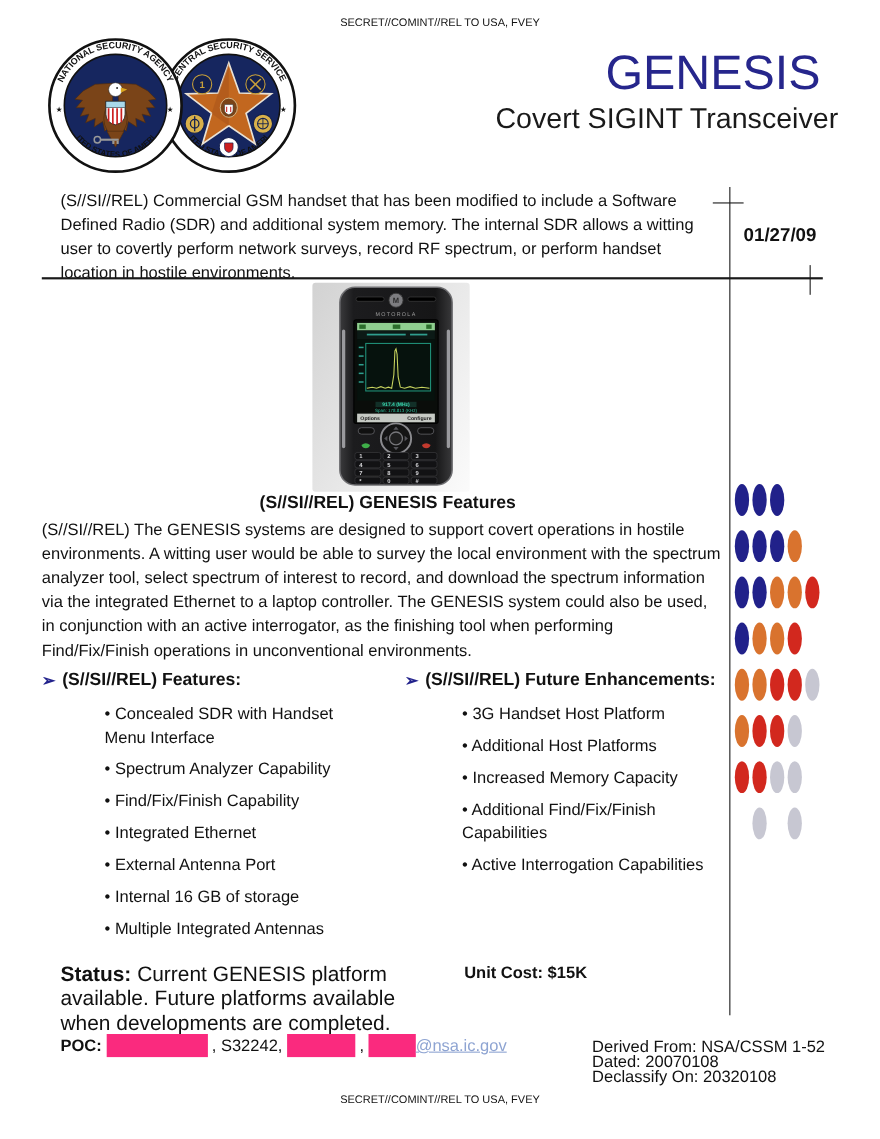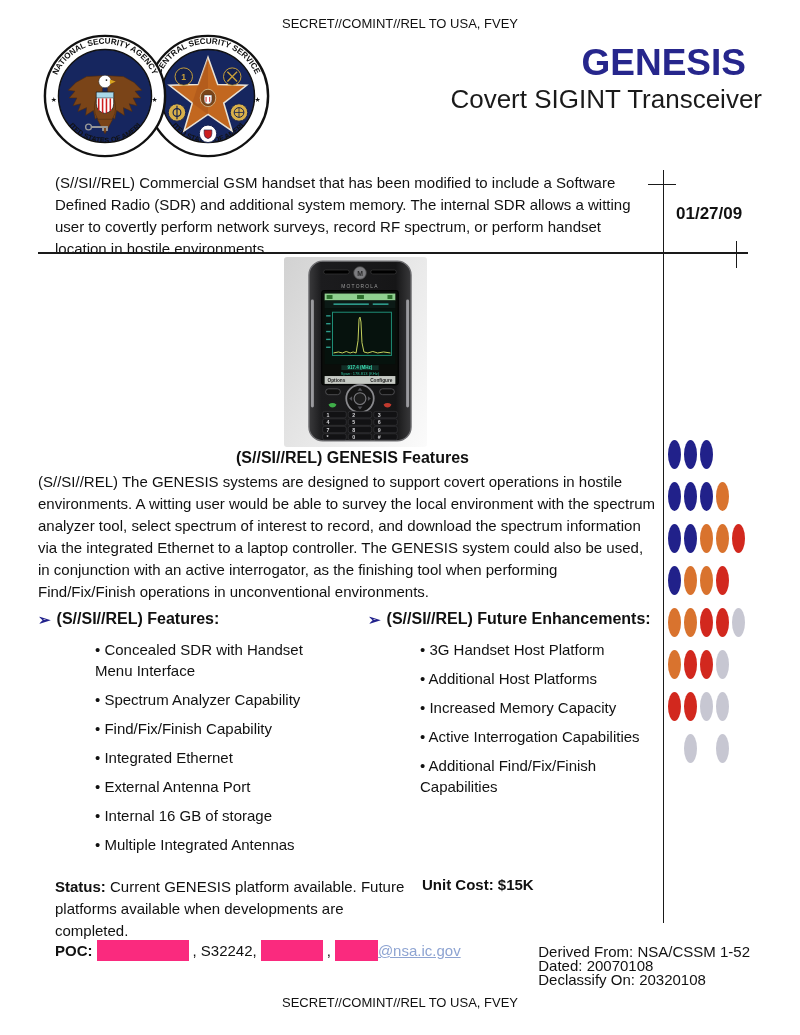--- a/index.html
+++ b/index.html
@@ -1,33 +1,33 @@
 <!DOCTYPE html>
 <html><head>
 <meta charset="utf-8">
 <style>
   html,body{margin:0;padding:0;background:#ffffff;}
   .page{position:relative;width:800px;height:1035px;background:#fff;overflow:hidden;
         font-family:"Liberation Sans",sans-serif;color:#111;}
   .abs{position:absolute;}
-  .banner{width:100%;text-align:center;font-size:13px;color:#111;}
-  .title{font-size:37px;font-weight:bold;letter-spacing:0px;}
+  .banner{width:100%;text-align:center;font-size:10px;color:#111;}
+  .title{font-size:44px;font-weight:normal;letter-spacing:0px;}
   .subtitle{font-size:26px;color:#1a1a1a;}
   .para{font-size:15px;line-height:22px;color:#111;}
   .date{font-size:17px;font-weight:bold;}
   .rule{background:#1a1a1a;}
   .caption{font-size:16px;font-weight:bold;text-align:center;}
   .col-head{font-size:16px;font-weight:bold;display:flex;align-items:flex-start;gap:6px;}
   .arrow{color:#22228c;font-size:15px;line-height:20px;}
   .bullets{margin-top:9px;}
   .bullet-item{font-size:15px;line-height:21px;margin-bottom:8px;color:#111;}
   .bullet{font-size:15px;}
   .dot-row{height:29px;margin-bottom:13px;white-space:nowrap;}
   .dot{display:inline-block;width:13px;height:29px;border-radius:50%;margin-right:3px;}
-  .status{font-size:15px;line-height:22px;}
+  .status{font-size:19px;line-height:22px;}
   .bold{font-weight:bold;}
   .unitcost{font-size:15px;font-weight:bold;}
   .poc-line{font-size:15px;display:flex;align-items:center;gap:4px;}
   .redact{display:inline-block;height:21px;vertical-align:middle;}
   .email{color:#8ea4d2;text-decoration:underline;cursor:pointer;}
   .derived{font-size:15px;font-weight:normal;text-align:left;line-height:14px;color:#111;}
   .seal{position:absolute;}
   .phone-back{background:linear-gradient(120deg,#d2d2d2 0%,#e9e9e9 55%,#fbfbfb 100%);border-radius:3px;}
 </style>
 </head>
@@ -247,22 +247,22 @@
 
   <div class="abs" style="left:368px;top:610px;width:290px;">
     <div class="col-head">
       <span class="arrow">➢</span>
       <span>(S//SI//REL) Future Enhancements:</span>
     </div>
     <div class="bullets" style="margin-left:52px;width:252px;">
         <div class="bullet-item"><span class="bullet">•</span><span> 3G Handset Host Platform</span></div>
         <div class="bullet-item"><span class="bullet">•</span><span> Additional Host Platforms</span></div>
         <div class="bullet-item"><span class="bullet">•</span><span> Increased Memory Capacity</span></div>
+        <div class="bullet-item"><span class="bullet">•</span><span> Additional Find/Fix/Finish Capabilities</span></div>
         <div class="bullet-item"><span class="bullet">•</span><span> Active Interrogation Capabilities</span></div>
-        <div class="bullet-item"><span class="bullet">•</span><span> Additional Find/Fix/Finish Capabilities</span></div>
       </div>
   </div>
 
   <div class="abs" style="left:668px;top:440px;">
       <div class="dot-row"><span class="dot" style="background: rgb(33, 33, 138);"></span><span class="dot" style="background: rgb(33, 33, 138);"></span><span class="dot" style="background: rgb(33, 33, 138);"></span></div>
       <div class="dot-row"><span class="dot" style="background: rgb(33, 33, 138);"></span><span class="dot" style="background: rgb(33, 33, 138);"></span><span class="dot" style="background: rgb(33, 33, 138);"></span><span class="dot" style="background: rgb(217, 115, 46);"></span></div>
       <div class="dot-row"><span class="dot" style="background: rgb(33, 33, 138);"></span><span class="dot" style="background: rgb(33, 33, 138);"></span><span class="dot" style="background: rgb(217, 115, 46);"></span><span class="dot" style="background: rgb(217, 115, 46);"></span><span class="dot" style="background: rgb(210, 40, 30);"></span></div>
       <div class="dot-row"><span class="dot" style="background: rgb(33, 33, 138);"></span><span class="dot" style="background: rgb(217, 115, 46);"></span><span class="dot" style="background: rgb(217, 115, 46);"></span><span class="dot" style="background: rgb(210, 40, 30);"></span></div>
       <div class="dot-row"><span class="dot" style="background: rgb(217, 115, 46);"></span><span class="dot" style="background: rgb(217, 115, 46);"></span><span class="dot" style="background: rgb(210, 40, 30);"></span><span class="dot" style="background: rgb(210, 40, 30);"></span><span class="dot" style="background: rgb(199, 199, 210);"></span></div>
       <div class="dot-row"><span class="dot" style="background: rgb(217, 115, 46);"></span><span class="dot" style="background: rgb(210, 40, 30);"></span><span class="dot" style="background: rgb(210, 40, 30);"></span><span class="dot" style="background: rgb(199, 199, 210);"></span></div>

